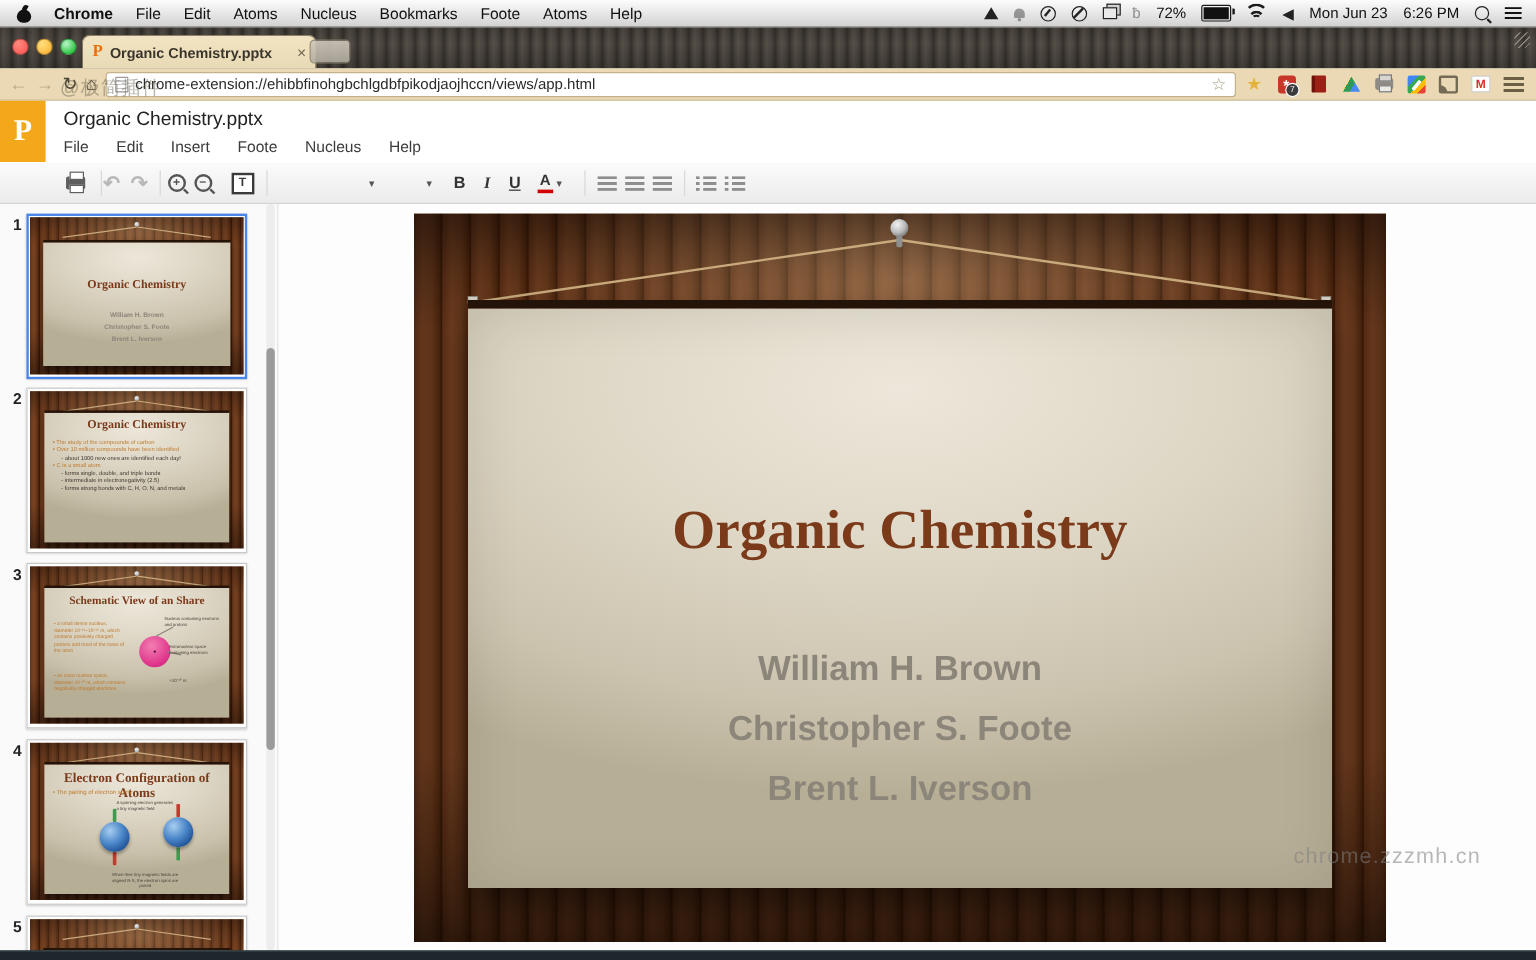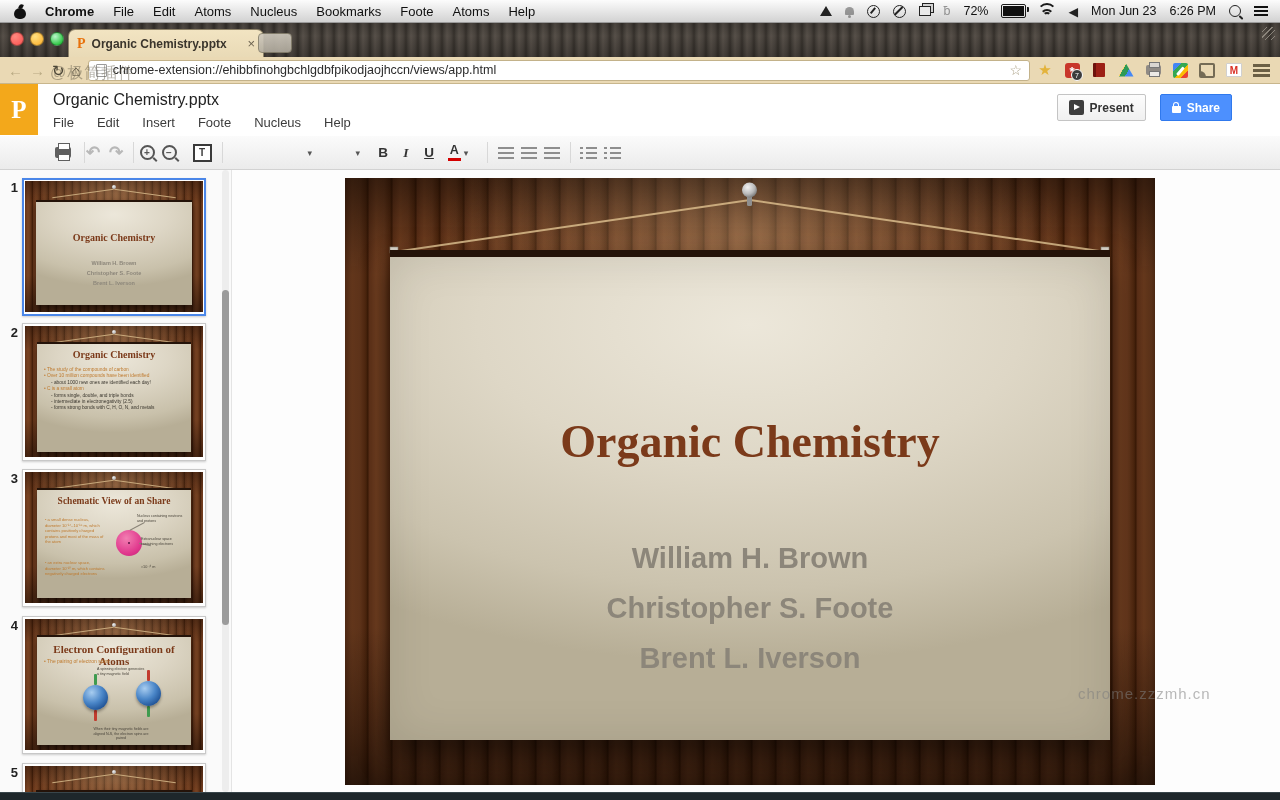--- a/index.html
+++ b/index.html
@@ -187,21 +187,21 @@
   .hang{position:absolute;left:0;top:0;}
   .herocanvas{position:absolute;left:45px;top:72px;width:720px;height:490px;
     border-top:7px solid #241309;box-sizing:border-box;
     background:radial-gradient(ellipse 90% 70% at 50% 14%,#ece7da 0%,#ded7c6 42%,#cbc3ae 78%,#b7ae96 100%);
     box-shadow:0 16px 26px rgba(0,0,0,.55), inset 0 0 45px rgba(0,0,0,.10);}
   .herotitle{position:absolute;left:0;right:0;top:158px;text-align:center;
     font-family:"Liberation Serif",serif;font-weight:bold;font-size:46px;color:var(--title-brown);cursor:text;}
   .heroauthors{position:absolute;left:0;right:0;top:276px;text-align:center;
     font-weight:bold;font-size:29px;line-height:50px;color:var(--authors-gray);cursor:text;}
   .heroauthors span{display:block;}
-  .wm-site{position:absolute;left:845px;top:515px;font-size:15px;color:rgba(125,125,125,.55);letter-spacing:1px;pointer-events:none;}
+  .wm-site{position:absolute;left:845px;top:533px;font-size:18px;color:rgba(125,125,125,.55);letter-spacing:1px;pointer-events:none;}
   .bottomstrip{position:absolute;left:0;bottom:0;width:1280px;height:7px;background:#1e272b;border-top:1px solid #39464b;}
 </style>
 </head>
 <body>
 
 <div class="menubar">
   <div class="left">
     <span class="apple"></span>
     <span class="mitem bold">Chrome</span>
     <span class="mitem">File</span>
@@ -310,30 +310,20 @@
 <div class="appheader">
   <div class="logo">P</div>
   <div class="doctitle">Organic Chemistry.pptx</div>
   <div class="appmenus">
     <span>File</span>
     <span>Edit</span>
     <span>Insert</span>
     <span>Foote</span>
     <span>Nucleus</span>
     <span>Help</span>
-  </div>
-  <div class="hbtns">
-    <div class="btn present">
-      <span class="playsq"></span>
-      <span>Present</span>
-    </div>
-    <div class="btn share">
-      <span class="lock"></span>
-      <span>Share</span>
-    </div>
   </div>
 </div>
 
 <div class="toolbar">
   <span class="t" style="left:52px;width:22px;">
       <span class="tprint"></span>
     </span>
   <span class="sep" style="left:84px;"></span>
   <span class="t garrow" style="left:82px;width:22px;">↶</span>
   <span class="t garrow" style="left:105px;width:22px;">↷</span>

